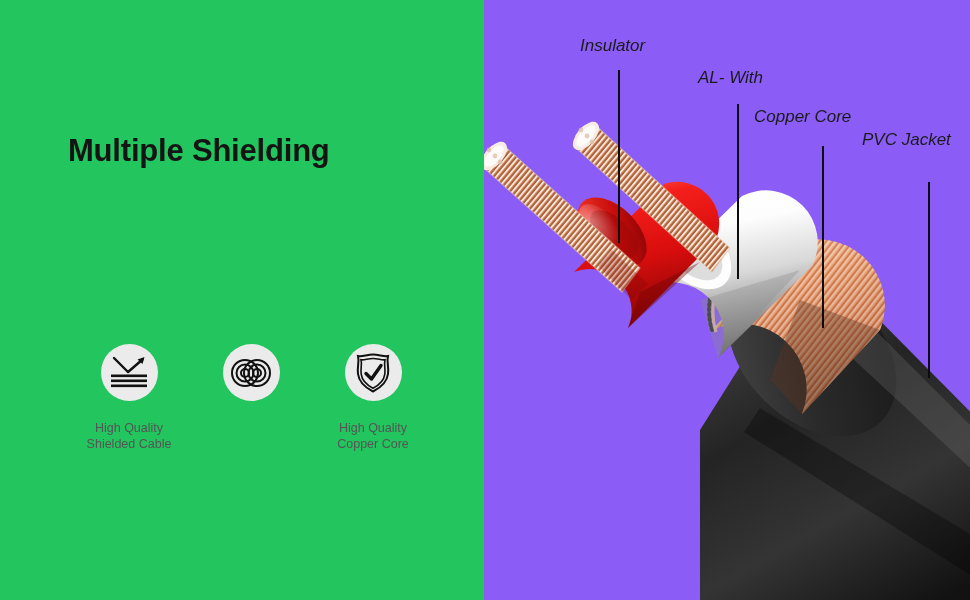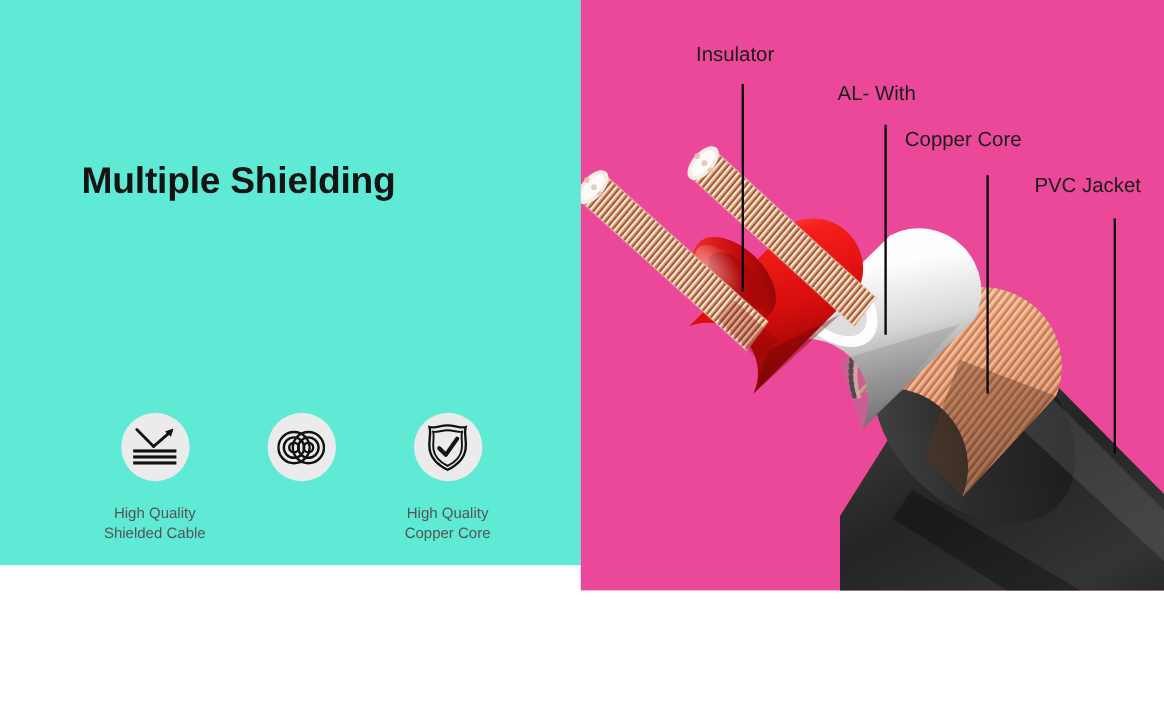--- a/index.html
+++ b/index.html
@@ -5,21 +5,21 @@
   * { margin:0; padding:0; box-sizing:border-box; }
   html,body { width:970px; height:600px; }
   body {
     font-family:"Liberation Sans", sans-serif;
     background:#ffffff;
     overflow:hidden;
   }
   #stage { position:relative; width:970px; height:600px; background:#ffffff; }
 
   
-  #left-panel { position:absolute; left:0; top:0; width:484px; height:471px; background:#5eead4; }
+  #left-panel { position:absolute; left:0; top:0; width:484px; height:600px; background:#22c55e; }
 
   #page-title {
     position:absolute; left:68px; top:133px;
     font-size:31px; font-weight:bold; color:#141414;
     letter-spacing:-0.2px; white-space:nowrap;
   }
   #description {
     position:absolute; left:68px; top:202px; width:360px;
     font-size:19px; line-height:29px; color:#3a3a3a; font-weight:400;
   }
@@ -31,22 +31,22 @@
     background:#ebebeb; margin:0 auto; position:relative;
   }
   .feature-icon-circle svg { position:absolute; left:50%; top:50%; transform:translate(-50%,-50%); }
   .feature-label {
     margin-top:19px; font-size:12.5px; line-height:16px; color:#555555;
     white-space:pre-line;
   }
 
   
   #right-panel {
-    position:absolute; left:484px; top:0; width:486px; height:492px;
-    background:#ec4899; overflow:hidden;
+    position:absolute; left:484px; top:0; width:486px; height:600px;
+    background:#8b5cf6; overflow:hidden;font-style:italic;
   }
   #cable-svg { position:absolute; left:-484px; top:0; }
 
   .callout-label {
     position:absolute; font-size:17px; color:#1b1b1b; white-space:nowrap;
   }
   .leader-line { position:absolute; width:2px; background:#0d0d0d; }
 </style>
 </head>
 <body>
@@ -252,17 +252,17 @@
 
     <div class="callout-label" style="left:96px;  top:36px;">Insulator</div>
     <div class="leader-line" style="left:134px; top:70px;  height:173px;"></div>
 
     <div class="callout-label" style="left:214px; top:68px;">AL- With</div>
     <div class="leader-line" style="left:253px; top:104px; height:175px;"></div>
 
     <div class="callout-label" style="left:270px; top:107px;">Copper Core</div>
     <div class="leader-line" style="left:338px; top:146px; height:182px;"></div>
 
-    <div class="callout-label" style="left:378px; top:145px;">PVC Jacket</div>
+    <div class="callout-label" style="left:378px; top:130px;">PVC Jacket</div>
     <div class="leader-line" style="left:444px; top:182px; height:196px;"></div>
 
   </div>
 </div>
 
 </body></html>

